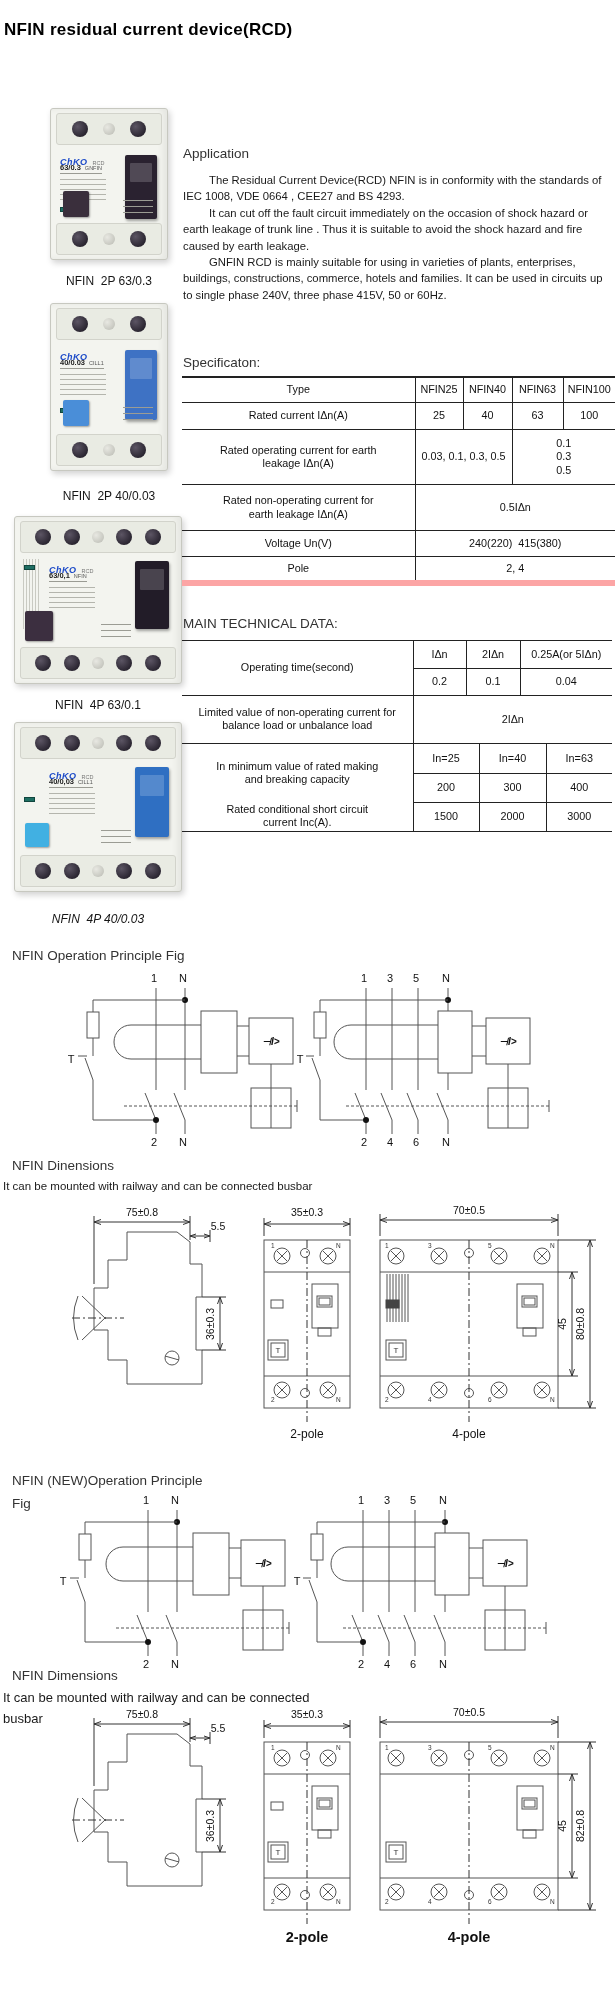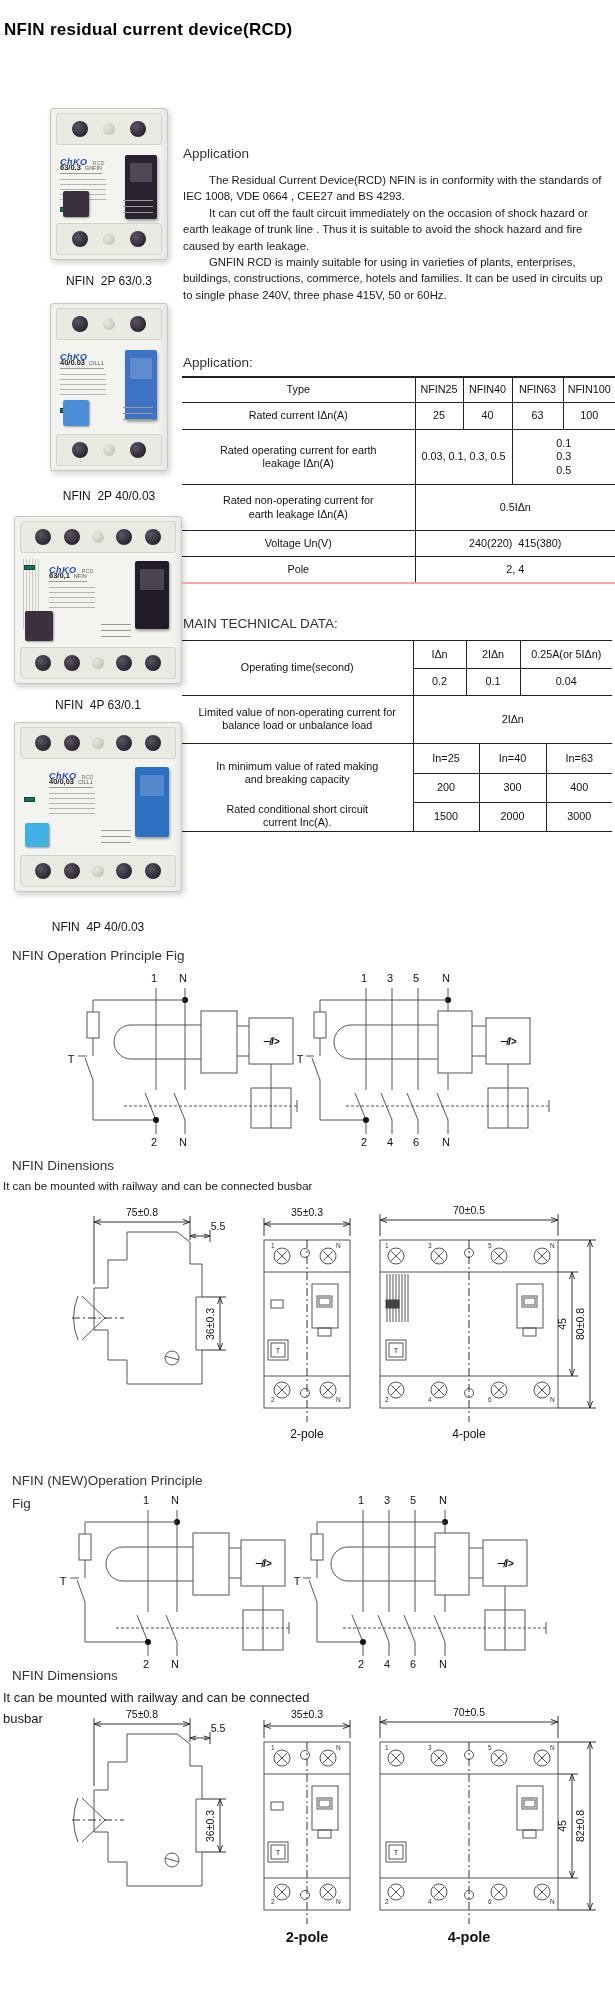--- a/index.html
+++ b/index.html
@@ -37,21 +37,21 @@
   .stripes { position:absolute; width:16px; background:repeating-linear-gradient(90deg,#c9cac2 0 1px,#f3f4ef 1px 3px); }
 
   
   .h-section { position:absolute; font-size:13.5px; color:#333; }
   .app-text { position:absolute; left:183px; top:172px; width:430px; font-size:11.3px; line-height:1.45; color:#1a1a1a; }
   .app-text p { text-indent:26px; }
 
   
   table { border-collapse:collapse; table-layout:fixed; }
   td { font-size:10.8px; text-align:center; vertical-align:middle; color:#111; padding:1px 3px; line-height:1.25; }
-  .spec-table { position:absolute; left:182px; top:376px; width:433px; border-top:2px solid #222; border-bottom:2px solid #fca5a5; }
+  .spec-table { position:absolute; left:182px; top:376px; width:433px; border-top:2px solid #222; border-bottom:6px solid #fca5a5; }
   .spec-table td { border-bottom:1px solid #222; }
   .spec-table tr:last-child td { border-bottom:none; }
   .spec-table td + td { border-left:1px solid #222; }
   .tech-wrap { position:absolute; left:182px; top:640px; width:430px; border-top:1px solid #222; }
   .tech-wrap table { width:430px; border-bottom:1px solid #222; }
   .tech-wrap td + td { border-left:1px solid #222; }
   td.bl { border-left:1px solid #222; }
   td.bb { border-bottom:1px solid #222; }
   .pre { white-space:pre; }
   .preline { white-space:pre-line; }
@@ -229,31 +229,31 @@
           </div>
       </div>
       <div class="cap bottom">
           <span class="screw"></span>
           <span class="screw"></span>
           <span class="screw mid"></span>
           <span class="screw"></span>
           <span class="screw"></span>
         </div>
     </div>
-    <figcaption style="margin-top:28px;">NFIN  4P 40/0.03</figcaption>
+    <figcaption style="margin-top:20px;font-style:italic;">NFIN  4P 40/0.03</figcaption>
   </figure>
 
   <div class="h-section" style="left:183px; top:146px;">Application</div>
   <div class="app-text">
     <p>The Residual Current Device(RCD)   NFIN is in conformity with the standards of IEC 1008, VDE 0664 , CEE27 and  BS 4293.</p>
     <p>It can cut off  the fault circuit immediately on the occasion of shock hazard or earth leakage of trunk line . Thus it is suitable to avoid the shock hazard and  fire caused by earth leakage.</p>
     <p>GNFIN RCD is mainly  suitable for using in varieties of plants, enterprises, buildings, constructions, commerce, hotels and families. It can be used in circuits up to single phase 240V, three phase 415V, 50 or 60Hz.</p>
   </div>
 
-  <div class="h-section" style="left:183px; top:355px;">Application:</div>
+  <div class="h-section" style="left:183px; top:355px;">Specificaton:</div>
   <table class="spec-table">
     <colgroup>
         <col style="width:233px">
         <col style="width:48px">
         <col style="width:49px">
         <col style="width:51px">
         <col style="width:52px">
       </colgroup>
     <tbody>
         <tr style="height:25px;">

